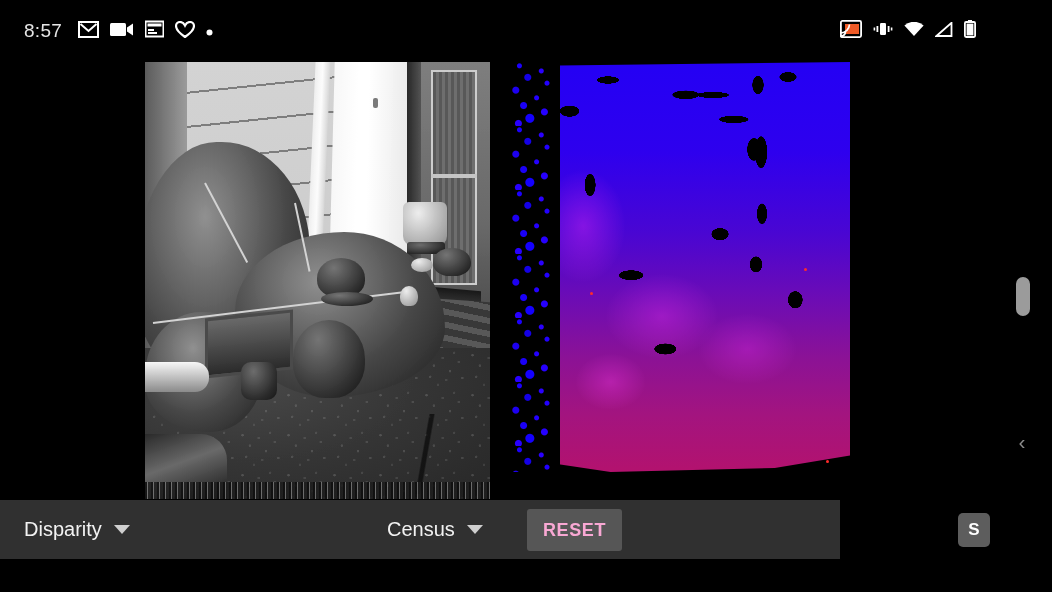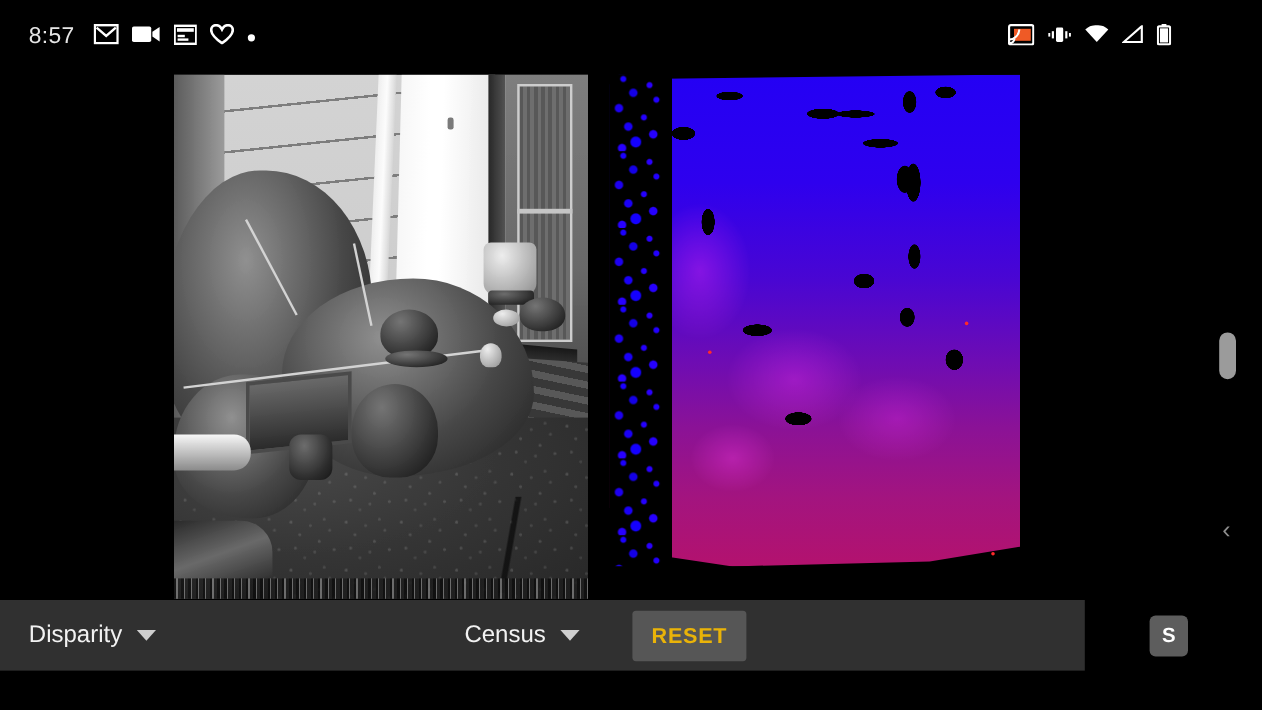--- a/index.html
+++ b/index.html
@@ -276,21 +276,21 @@
       radial-gradient(ellipse 11px 14px at 45% 88%, #000 0 55%, transparent 58%);
   }
   .disp-red-dot {
     position: absolute; width: 3px; height: 3px; background: #ff2a2a; border-radius: 50%;
   }
 
   
   .toolbar {
     position: absolute;
     left: 0; top: 500px;
-    width: 904px; height: 59px;
+    width: 840px; height: 59px;
     background: #303030;
   }
   .spinner {
     position: absolute;
     top: 0; height: 59px;
     display: flex; align-items: center;
   }
   .spinner-label {
     color: #f2f2f2;
     font-size: 20px;
@@ -303,21 +303,21 @@
     border-top: 9px solid #cfcfcf;
     margin-left: 12px;
   }
   .reset-btn {
     position: absolute;
     left: 527px; top: 509px;
     width: 95px; height: 42px;
     background: #565656;
     border-radius: 3px;
     display: flex; align-items: center; justify-content: center;
-    color: #eab308;
+    color: #f9a8d4;
     font-size: 18px;
     font-weight: bold;
     letter-spacing: 0.6px;
   }
   .s-btn {
     position: absolute;
     left: 958px; top: 513px;
     width: 32px; height: 34px;
     background: #5d5d5d;
     border-radius: 5px;

